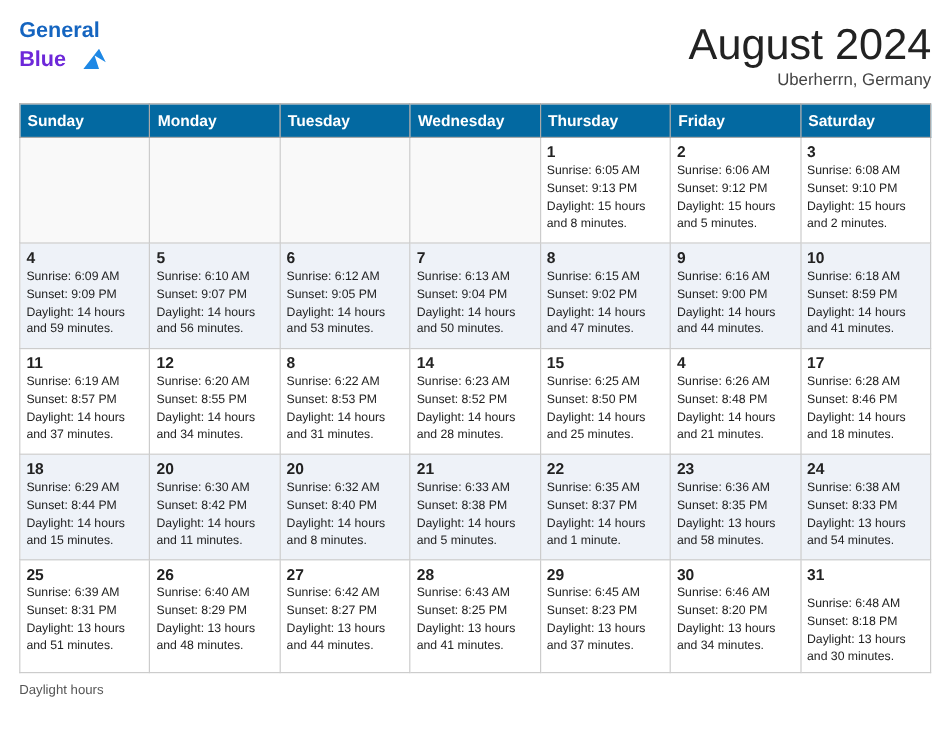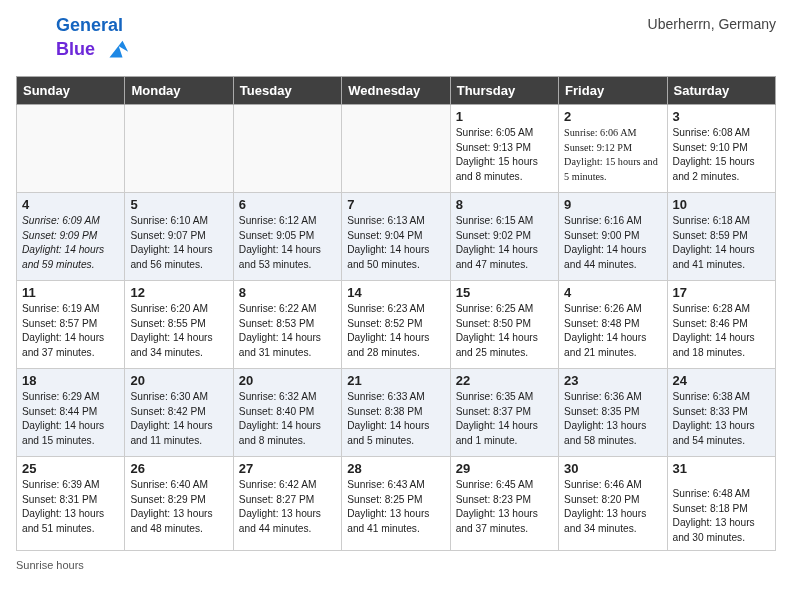--- a/index.html
+++ b/index.html
@@ -8,21 +8,20 @@
       background: #fff;
       width: 792px;
       min-height: 612px;
       padding: 16px;
     }
     .header {
       display: flex;
       justify-content: space-between;
       align-items: flex-start;
       margin-bottom: 12px;
-      margin-left: 40px;
     }
     .logo {
       display: flex;
       align-items: center;
     }
     .logo-text {
       font-size: 18px;
       font-weight: bold;
       color: #222;
       line-height: 1.1;
@@ -46,21 +45,21 @@
     .location {
       font-size: 14px;
       color: #444;
     }
     .calendar {
       width: 100%;
       border-collapse: collapse;
       table-layout: fixed;
     }
     .calendar th {
-      background: #404040;
+      background: #0369a1;
       color: #fff;
       text-align: left;
       padding: 6px 6px;
       font-size: 13px;
       font-weight: bold;
       border: 1px solid #aaa;
     }
     .calendar td {
       border: 1px solid #ccc;
       vertical-align: top;
@@ -101,20 +100,21 @@
       </div>
       <div class="logo-text">
         <span style="color:#6d28d9;">Blue</span>
         <svg class="logo-icon" viewBox="0 0 30 28" style="display:inline-block;vertical-align:middle;margin-left:2px;">
           <polygon points="8,22 22,4 28,16 18,10 22,22" fill="#1E88E5"></polygon>
         </svg>
       </div>
     </div>
   </div>
   <div class="title-block">
+    <div class="month-title">August 2024</div>
     <div class="location">Uberherrn, Germany</div>
   </div>
 </div>
 
 <table class="calendar">
   <thead>
     <tr>
     <th>Sunday</th>
         <th>Monday</th>
         <th>Tuesday</th>
@@ -131,35 +131,35 @@
         <td class="empty"></td>
         <td class="empty"></td>
         <td>
           <span class="day-num">1</span>
           <div class="day-info" style="white-space: pre-line;">Sunrise: 6:05 AM
 Sunset: 9:13 PM
 Daylight: 15 hours and 8 minutes.</div>
         </td>
         <td>
           <span class="day-num">2</span>
-          <div class="day-info" style="white-space: pre-line; font-family: Liberation Serif, serif;">Sunrise: 6:06 AM
+          <div class="day-info" style="white-space: pre-line;">Sunrise: 6:06 AM
 Sunset: 9:12 PM
 Daylight: 15 hours and 5 minutes.</div>
         </td>
         <td>
           <span class="day-num">3</span>
           <div class="day-info" style="white-space: pre-line;">Sunrise: 6:08 AM
 Sunset: 9:10 PM
 Daylight: 15 hours and 2 minutes.</div>
         </td>
       </tr>
       <tr class="row-alt">
         <td>
           <span class="day-num">4</span>
-          <div class="day-info" style="white-space: pre-line; font-style: italic;">Sunrise: 6:09 AM
+          <div class="day-info" style="white-space: pre-line;">Sunrise: 6:09 AM
 Sunset: 9:09 PM
 Daylight: 14 hours and 59 minutes.</div>
         </td>
         <td>
           <span class="day-num">5</span>
           <div class="day-info" style="white-space: pre-line;">Sunrise: 6:10 AM
 Sunset: 9:07 PM
 Daylight: 14 hours and 56 minutes.</div>
         </td>
         <td>
@@ -322,14 +322,14 @@
           <span class="day-num">31</span>
           <div class="day-info" style="white-space: pre-line; margin-top: 11px;">Sunrise: 6:48 AM
 Sunset: 8:18 PM
 Daylight: 13 hours and 30 minutes.</div>
         </td>
       </tr>
     </tbody>
 </table>
 
 <div class="footer">
-  <span>Sunrise hours</span>
+  <span>Daylight hours</span>
 </div>
 
 </body></html>

